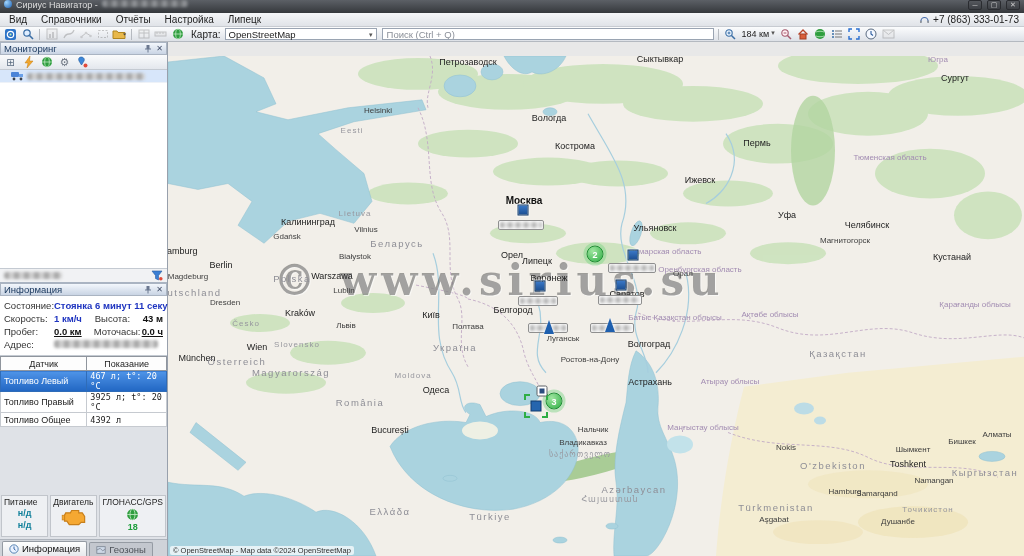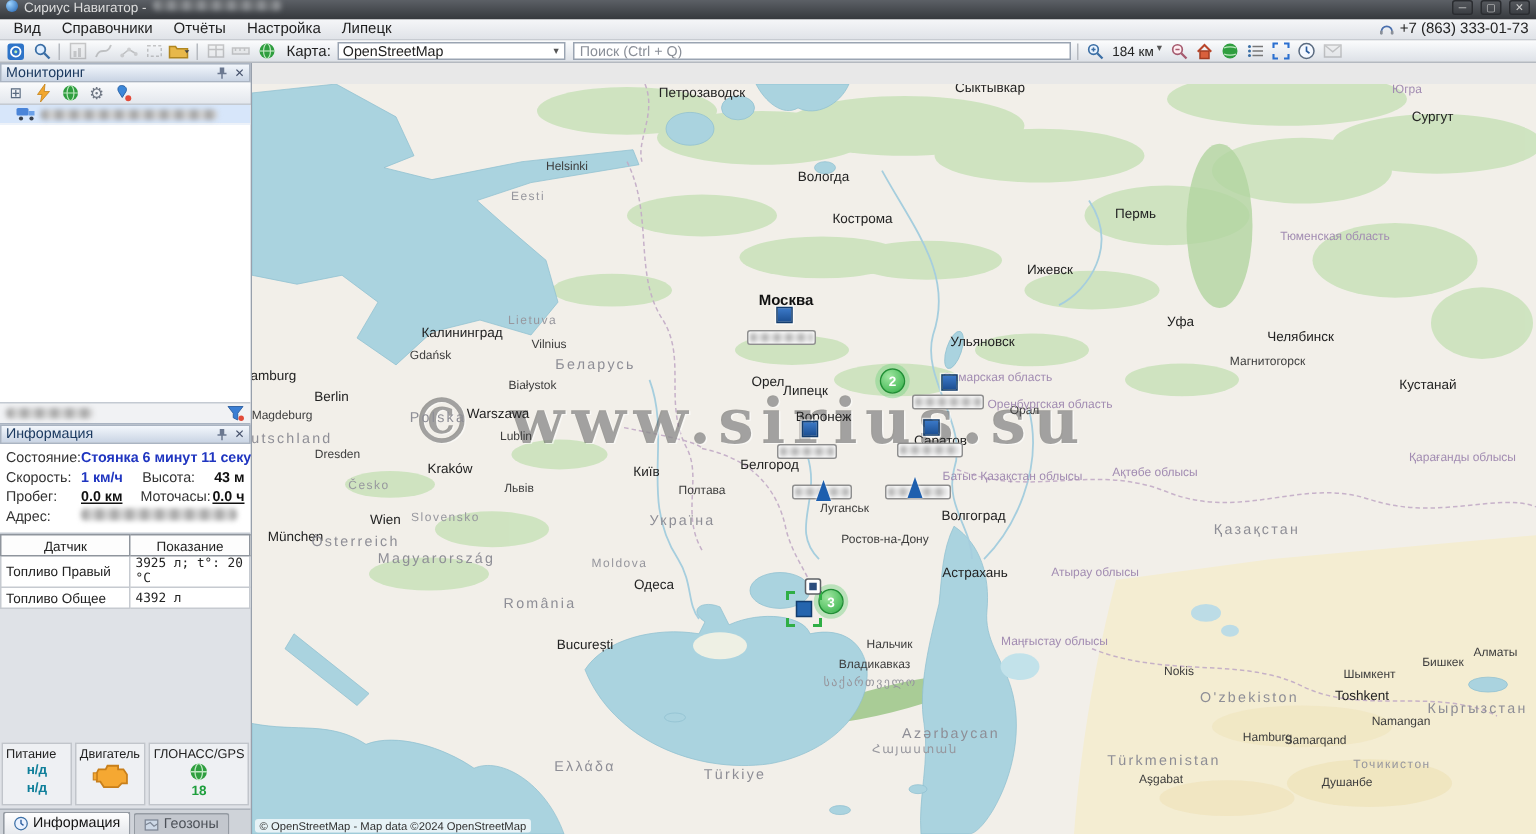--- a/index.html
+++ b/index.html
@@ -353,20 +353,24 @@
 
   <table class="sensor-table">
     <thead>
       <tr>
         <th style="width:52%">Датчик</th>
         <th>Показание</th>
       </tr>
     </thead>
     <tbody>
 
+    <tr class="selected">
+          <td>Топливо Левый</td>
+          <td class="val">467 л; t°: 20 °C</td>
+        </tr>
         <tr>
           <td>Топливо Правый</td>
           <td class="val">3925 л; t°: 20 °C</td>
         </tr>
         <tr>
           <td>Топливо Общее</td>
           <td class="val">4392 л</td>
         </tr>
       </tbody>
   </table>

